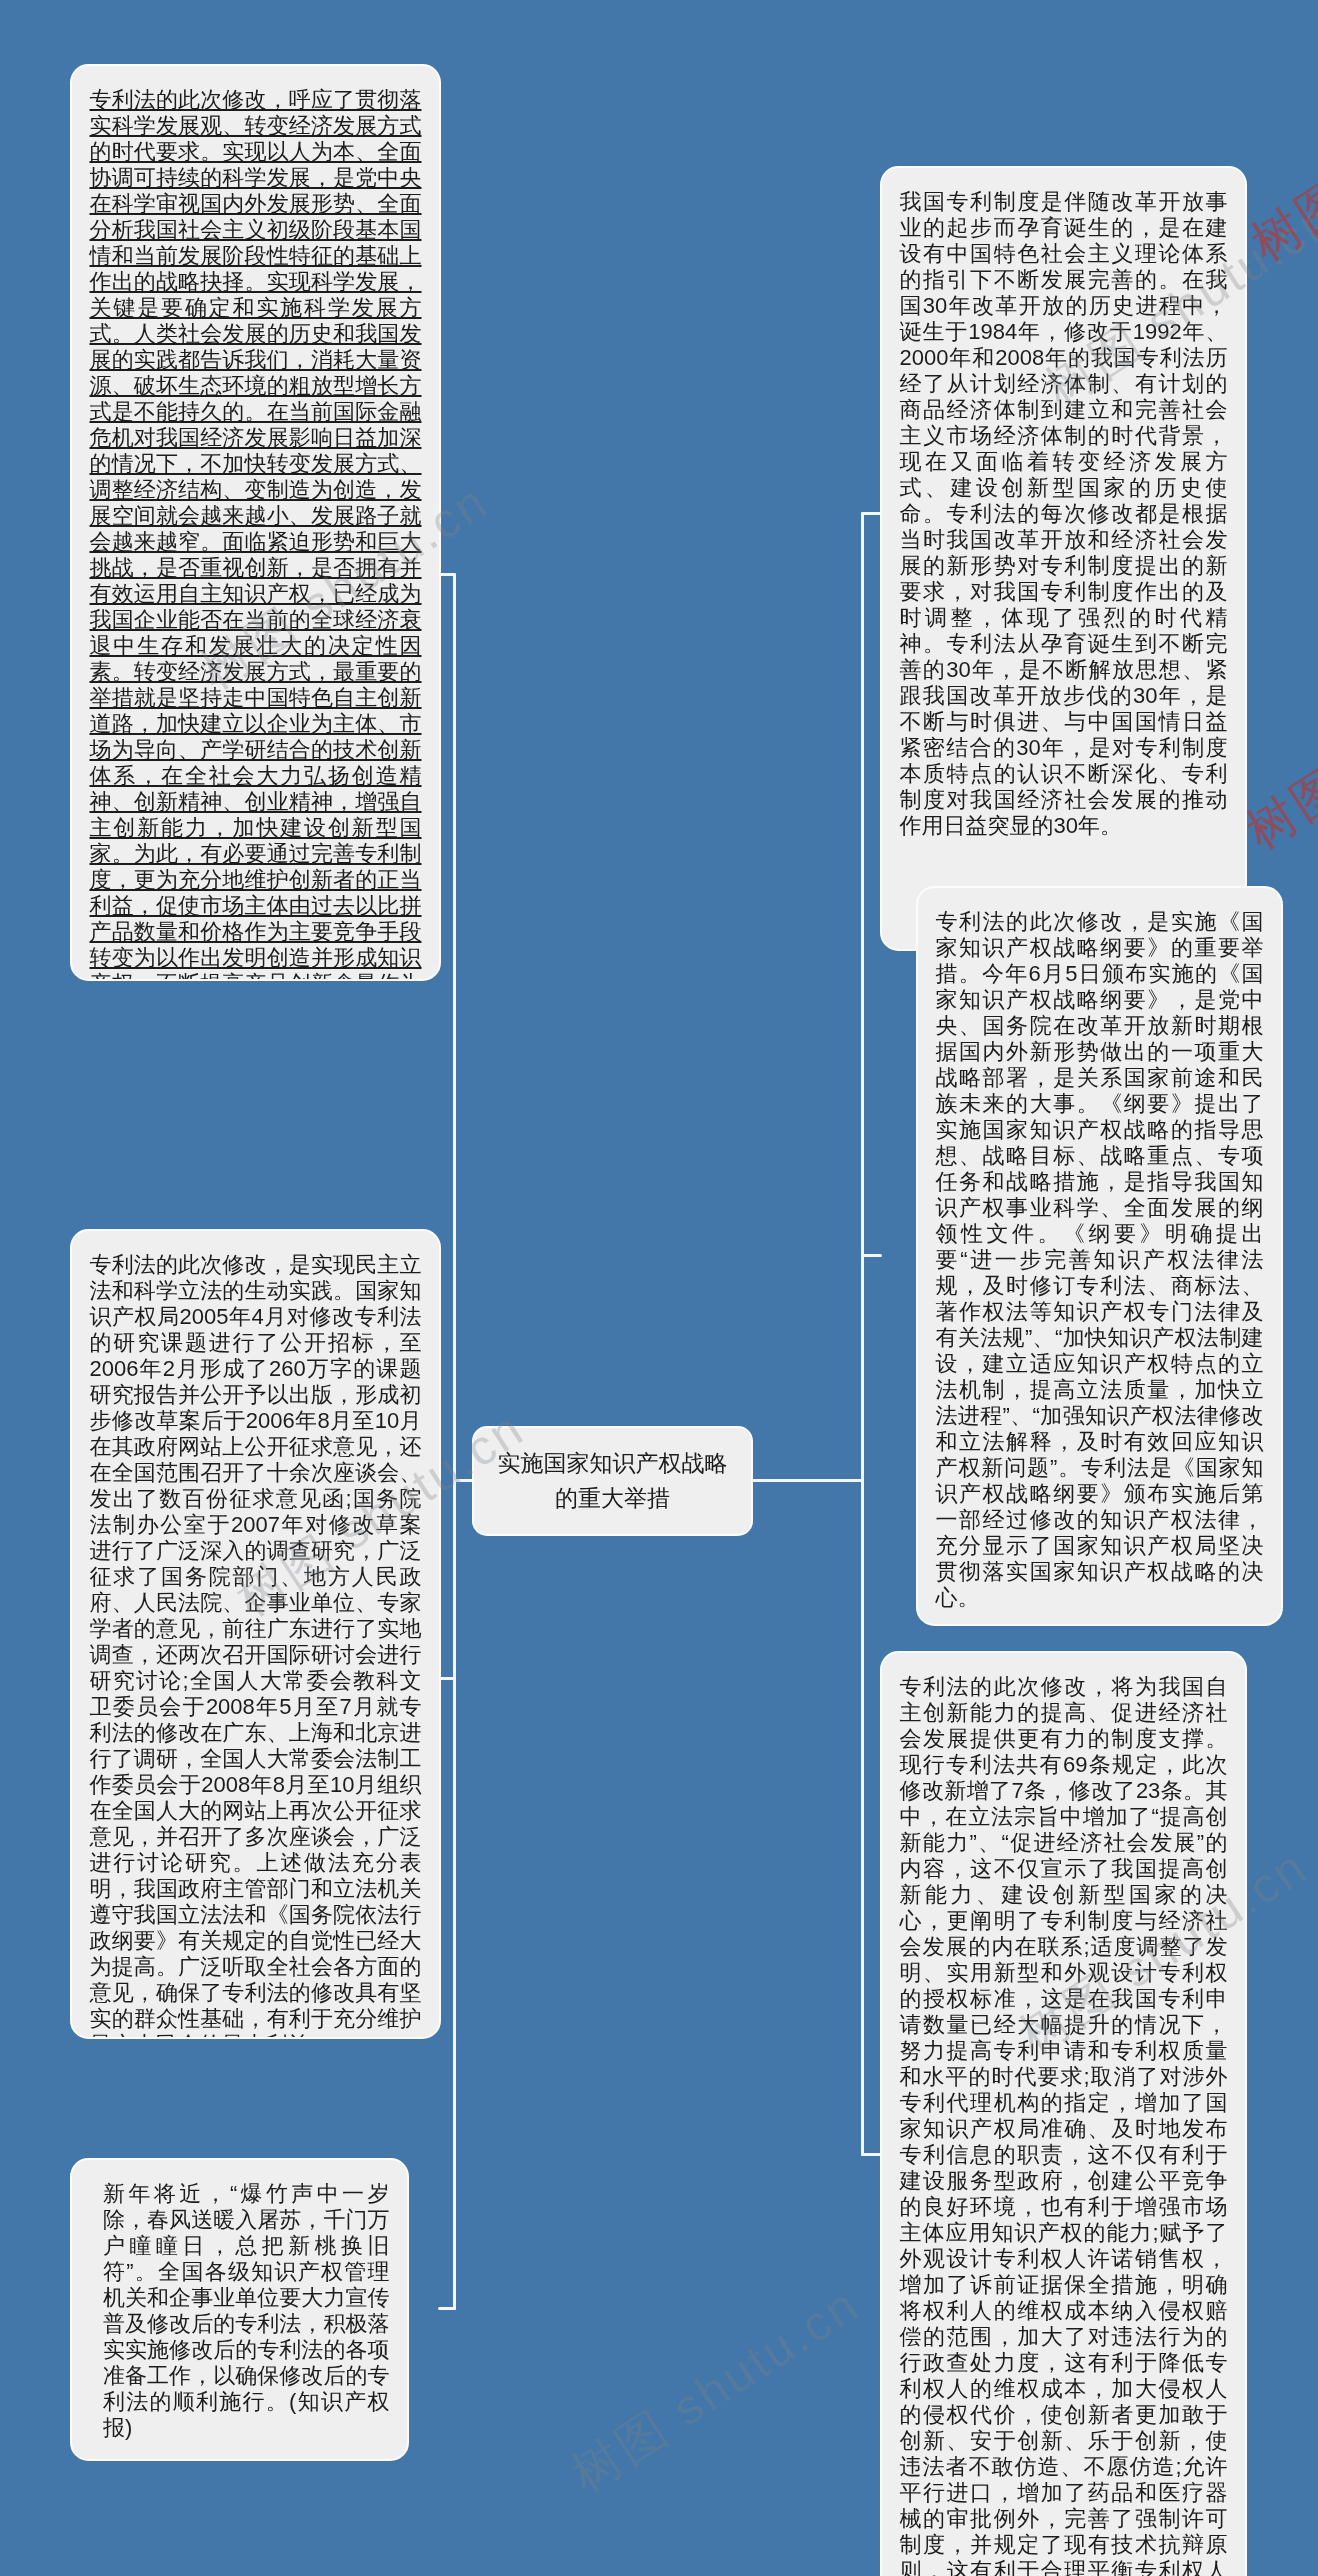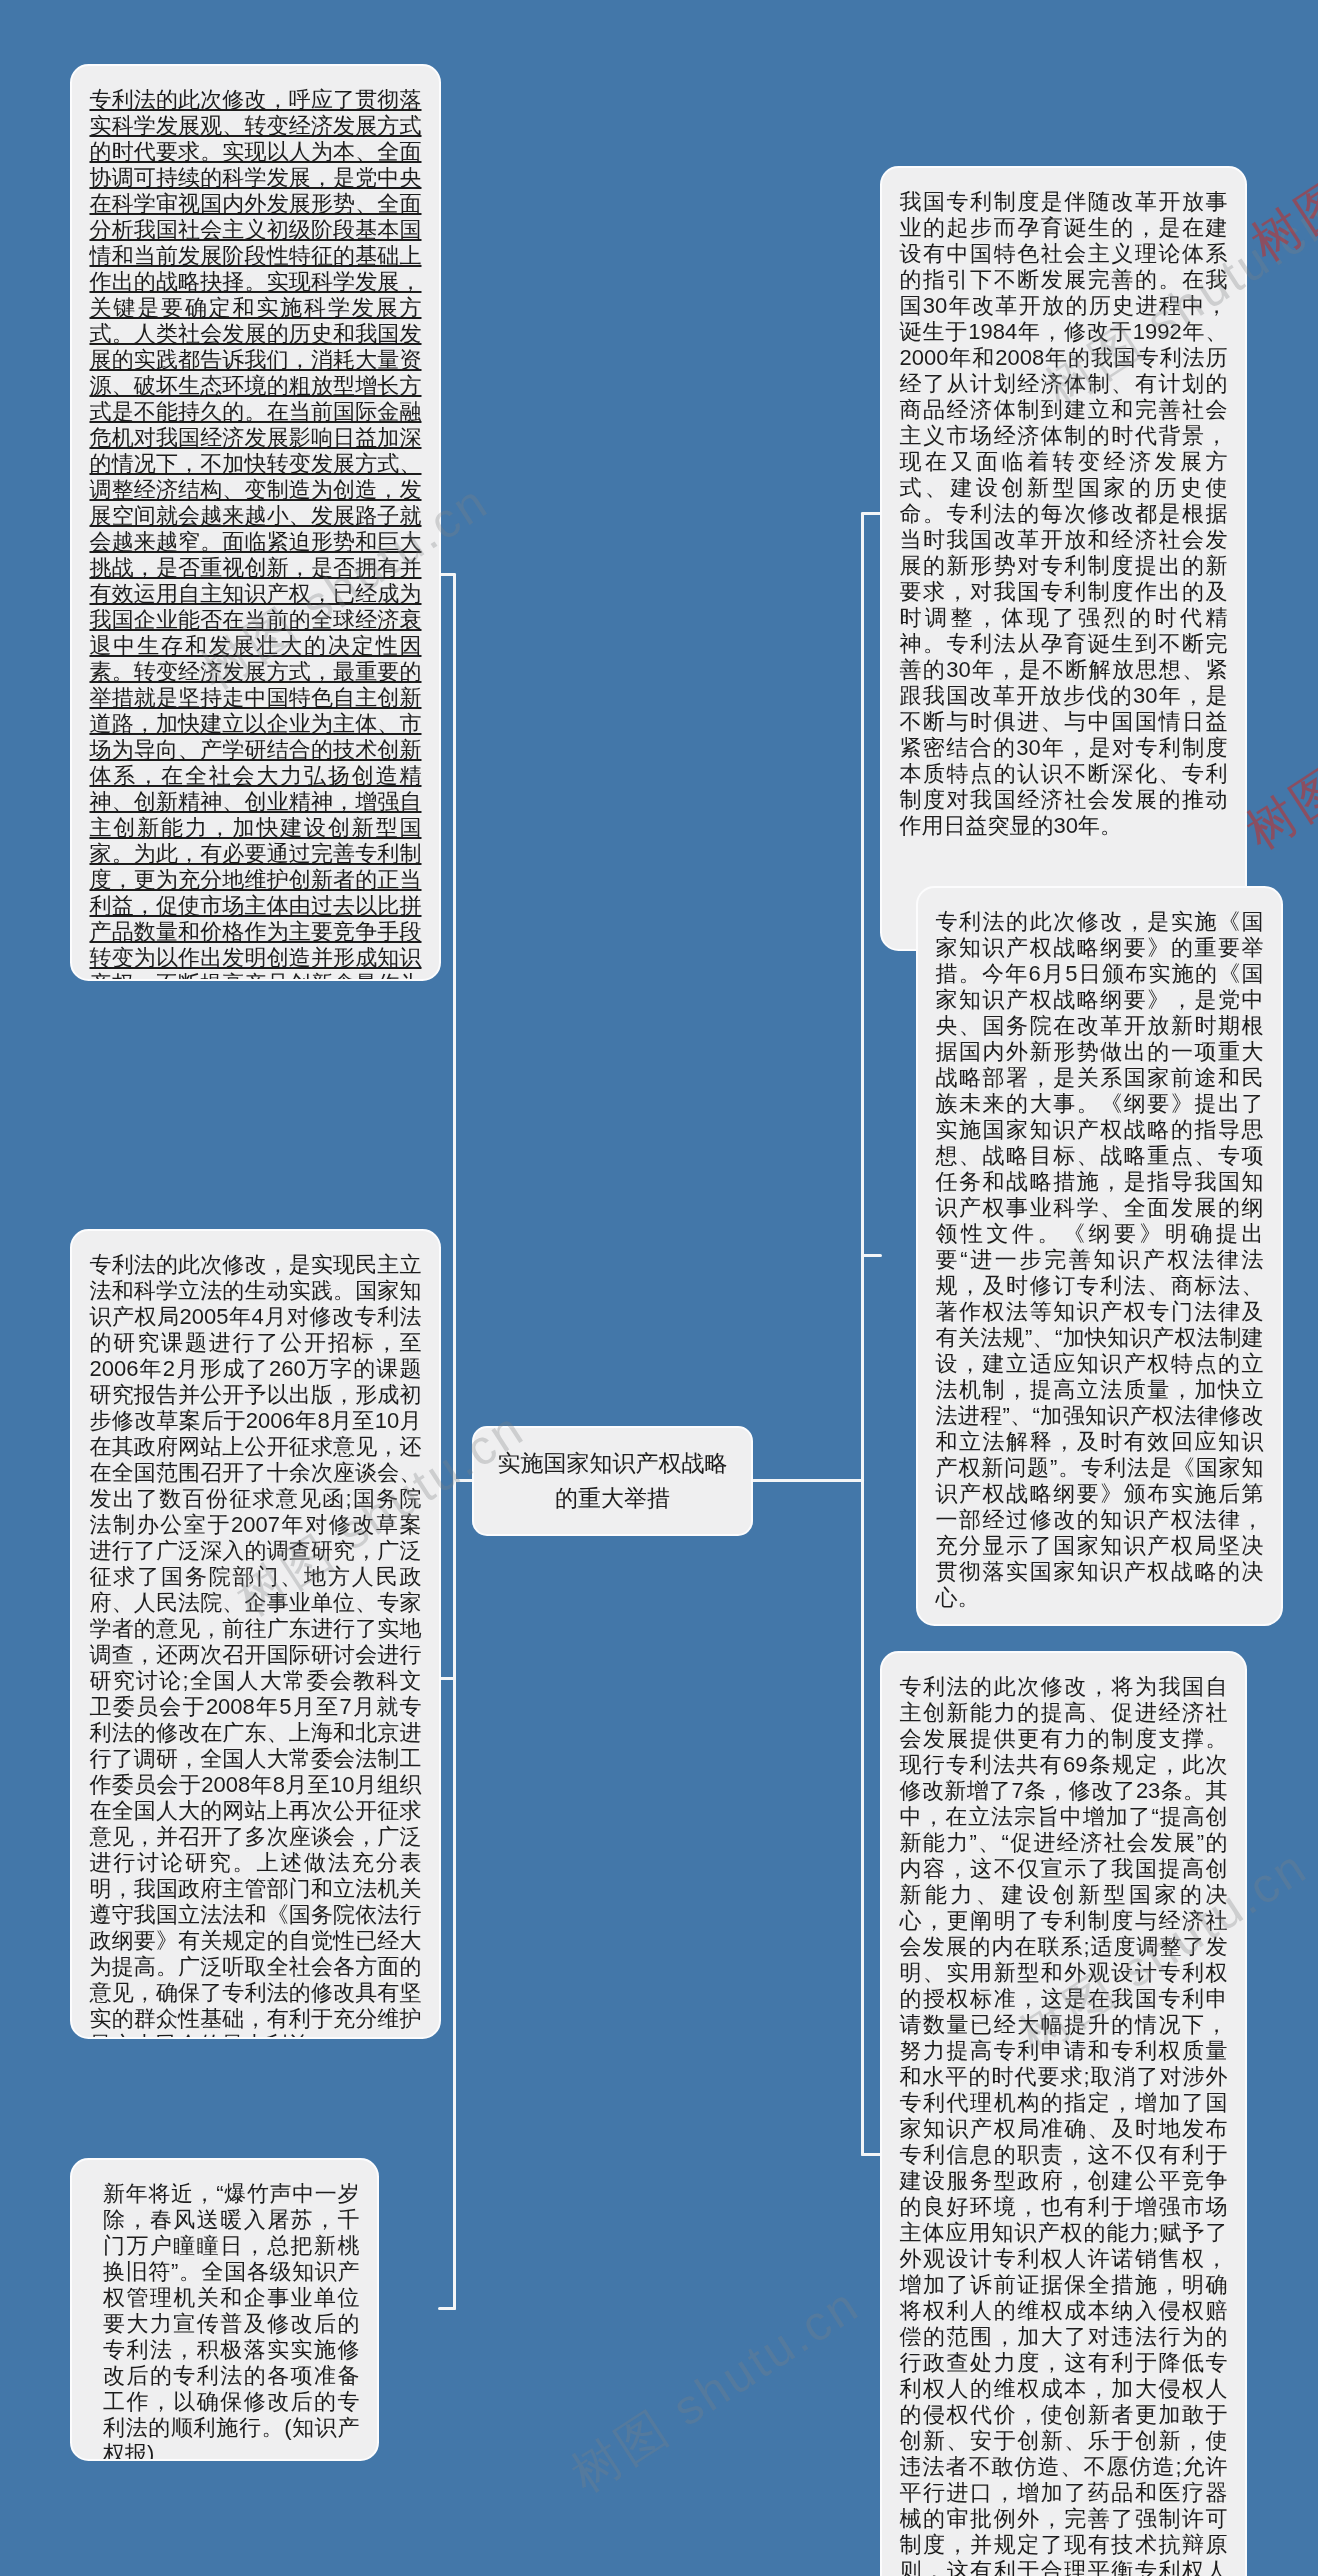--- a/index.html
+++ b/index.html
@@ -73,21 +73,21 @@
 </div>
 
 <div class="node" style="left:70px;top:64px;width:371px;height:917px;text-decoration:underline;">
   <span>专利法的此次修改，呼应了贯彻落实科学发展观、转变经济发展方式的时代要求。实现以人为本、全面协调可持续的科学发展，是党中央在科学审视国内外发展形势、全面分析我国社会主义初级阶段基本国情和当前发展阶段性特征的基础上作出的战略抉择。实现科学发展，关键是要确定和实施科学发展方式。人类社会发展的历史和我国发展的实践都告诉我们，消耗大量资源、破坏生态环境的粗放型增长方式是不能持久的。在当前国际金融危机对我国经济发展影响日益加深的情况下，不加快转变发展方式、调整经济结构、变制造为创造，发展空间就会越来越小、发展路子就会越来越窄。面临紧迫形势和巨大挑战，是否重视创新，是否拥有并有效运用自主知识产权，已经成为我国企业能否在当前的全球经济衰退中生存和发展壮大的决定性因素。转变经济发展方式，最重要的举措就是坚持走中国特色自主创新道路，加快建立以企业为主体、市场为导向、产学研结合的技术创新体系，在全社会大力弘扬创造精神、创新精神、创业精神，增强自主创新能力，加快建设创新型国家。为此，有必要通过完善专利制度，更为充分地维护创新者的正当利益，促使市场主体由过去以比拼产品数量和价格作为主要竞争手段转变为以作出发明创造并形成知识产权，不断提高产品创新含量作为其核心竞争力，实现“创新、受益、再创新、再受益”的良性循环。</span>
 </div>
 
 <div class="node" style="left:70px;top:1229px;width:371px;height:810px;">
   <span>专利法的此次修改，是实现民主立法和科学立法的生动实践。国家知识产权局2005年4月对修改专利法的研究课题进行了公开招标，至2006年2月形成了260万字的课题研究报告并公开予以出版，形成初步修改草案后于2006年8月至10月在其政府网站上公开征求意见，还在全国范围召开了十余次座谈会、发出了数百份征求意见函;国务院法制办公室于2007年对修改草案进行了广泛深入的调查研究，广泛征求了国务院部门、地方人民政府、人民法院、企事业单位、专家学者的意见，前往广东进行了实地调查，还两次召开国际研讨会进行研究讨论;全国人大常委会教科文卫委员会于2008年5月至7月就专利法的修改在广东、上海和北京进行了调研，全国人大常委会法制工作委员会于2008年8月至10月组织在全国人大的网站上再次公开征求意见，并召开了多次座谈会，广泛进行讨论研究。上述做法充分表明，我国政府主管部门和立法机关遵守我国立法法和《国务院依法行政纲要》有关规定的自觉性已经大为提高。广泛听取全社会各方面的意见，确保了专利法的修改具有坚实的群众性基础，有利于充分维护最广大民众的最大利益。</span>
 </div>
 
-<div class="node" style="left:70px;top:2158px;width:309px;height:303px;padding-left:31px;">
+<div class="node" style="left:70px;top:2158px;width:339px;height:303px;padding-left:31px;">
   <span>新年将近，“爆竹声中一岁除，春风送暖入屠苏，千门万户瞳瞳日，总把新桃换旧符”。全国各级知识产权管理机关和企事业单位要大力宣传普及修改后的专利法，积极落实实施修改后的专利法的各项准备工作，以确保修改后的专利法的顺利施行。(知识产权报)</span>
 </div>
 
 <div class="node" style="left:880px;top:166px;width:367px;height:785px;">
   <span>我国专利制度是伴随改革开放事业的起步而孕育诞生的，是在建设有中国特色社会主义理论体系的指引下不断发展完善的。在我国30年改革开放的历史进程中，诞生于1984年，修改于1992年、2000年和2008年的我国专利法历经了从计划经济体制、有计划的商品经济体制到建立和完善社会主义市场经济体制的时代背景，现在又面临着转变经济发展方式、建设创新型国家的历史使命。专利法的每次修改都是根据当时我国改革开放和经济社会发展的新形势对专利制度提出的新要求，对我国专利制度作出的及时调整，体现了强烈的时代精神。专利法从孕育诞生到不断完善的30年，是不断解放思想、紧跟我国改革开放步伐的30年，是不断与时俱进、与中国国情日益紧密结合的30年，是对专利制度本质特点的认识不断深化、专利制度对我国经济社会发展的推动作用日益突显的30年。</span>
 </div>
 
 <div class="node" style="left:916px;top:886px;width:367px;height:740px;">
   <span>专利法的此次修改，是实施《国家知识产权战略纲要》的重要举措。今年6月5日颁布实施的《国家知识产权战略纲要》，是党中央、国务院在改革开放新时期根据国内外新形势做出的一项重大战略部署，是关系国家前途和民族未来的大事。《纲要》提出了实施国家知识产权战略的指导思想、战略目标、战略重点、专项任务和战略措施，是指导我国知识产权事业科学、全面发展的纲领性文件。《纲要》明确提出要“进一步完善知识产权法律法规，及时修订专利法、商标法、著作权法等知识产权专门法律及有关法规”、“加快知识产权法制建设，建立适应知识产权特点的立法机制，提高立法质量，加快立法进程”、“加强知识产权法律修改和立法解释，及时有效回应知识产权新问题”。专利法是《国家知识产权战略纲要》颁布实施后第一部经过修改的知识产权法律，充分显示了国家知识产权局坚决贯彻落实国家知识产权战略的决心。</span>
 </div>

